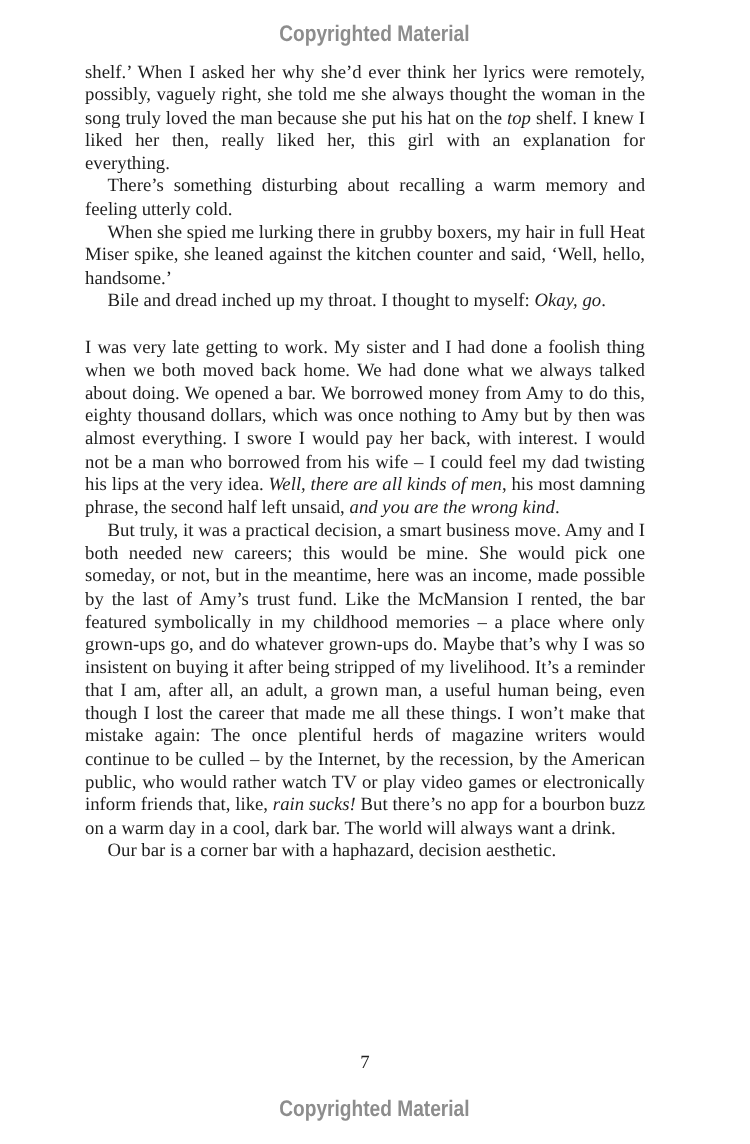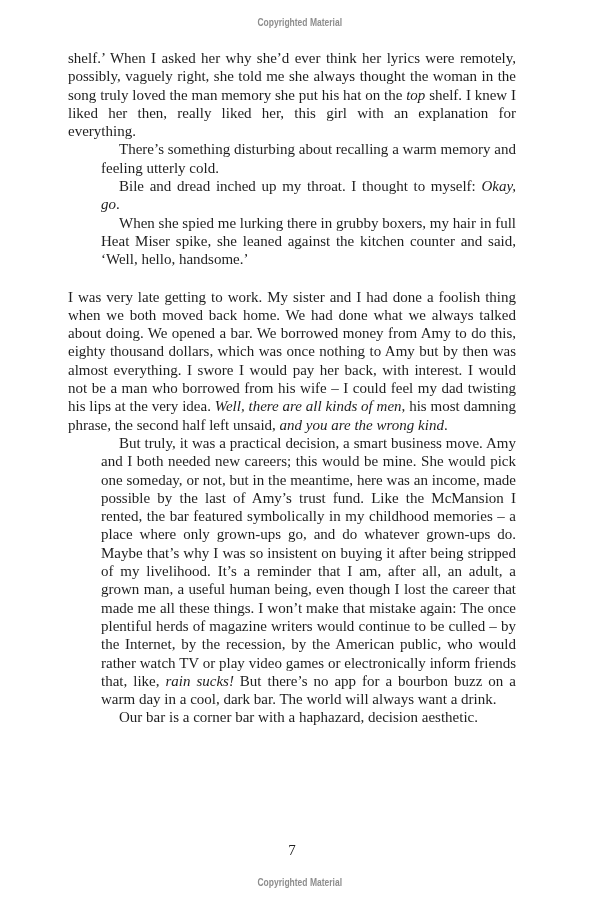--- a/index.html
+++ b/index.html
@@ -16,21 +16,21 @@
     color: #1e1e1e;
     overflow: hidden;
   }
   .copyright {
     position: absolute;
     left: 0;
     width: 100%;
     text-align: center;
     font-family: "Liberation Sans", sans-serif;
     font-weight: bold;
-    font-size: 10px;
+    font-size: 18px;
     color: #8d8d8d;
     letter-spacing: 0;
   }
   .copyright .condensed {
     display: inline-block;
     transform: scaleX(0.85);
     transform-origin: center;
     white-space: nowrap;
   }
   .copyright.top { top: 17px; }
@@ -42,21 +42,21 @@
     width: 448px;
     font-size: 15px;
     line-height: 18.3px;
     text-align: justify;
     text-justify: inter-word;
   }
   .text-block p {
     margin: 0;
     padding: 0;
   }
-  .text-block p.indent { text-indent: 18px; margin-left: 33px; }
+  .text-block p.indent { text-indent: 18px; }
   .text-block p.section-break { margin-top: 19px; }
   .text-block em { font-style: italic; }
   .page-number {
     position: absolute;
     left: 68px;
     width: 448px;
     top: 842px;
     text-align: center;
     font-size: 15px;
     color: #1e1e1e;
@@ -65,24 +65,24 @@
 </head>
 <body>
 
 <div class="page">
 
   <div class="copyright top">
     <span class="condensed">Copyrighted Material</span>
   </div>
 
   <div class="text-block">
-      <p class=""><span>shelf.’ When I asked her why she’d ever think her lyrics were remotely, possibly, vaguely right, she told me she always thought the woman in the song truly loved the man memory she put his hat on the </span><em>top</em><span> shelf. I knew I liked her then, really liked her, this girl with an explanation for everything.</span></p>
+      <p class=""><span>shelf.’ When I asked her why she’d ever think her lyrics were remotely, possibly, vaguely right, she told me she always thought the woman in the song truly loved the man because she put his hat on the </span><em>top</em><span> shelf. I knew I liked her then, really liked her, this girl with an explanation for everything.</span></p>
       <p class="indent"><span>There’s something disturbing about recalling a warm memory and feeling utterly cold.</span></p>
+      <p class="indent"><span>When she spied me lurking there in grubby boxers, my hair in full Heat Miser spike, she leaned against the kitchen counter and said, ‘Well, hello, handsome.’</span></p>
       <p class="indent"><span>Bile and dread inched up my throat. I thought to myself: </span><em>Okay, go</em><span>.</span></p>
-      <p class="indent"><span>When she spied me lurking there in grubby boxers, my hair in full Heat Miser spike, she leaned against the kitchen counter and said, ‘Well, hello, handsome.’</span></p>
       <p class=" section-break"><span>I was very late getting to work. My sister and I had done a foolish thing when we both moved back home. We had done what we always talked about doing. We opened a bar. We borrowed money from Amy to do this, eighty thousand dollars, which was once nothing to Amy but by then was almost everything. I swore I would pay her back, with interest. I would not be a man who borrowed from his wife – I could feel my dad twisting his lips at the very idea. </span><em>Well, there are all kinds of men</em><span>, his most damning phrase, the second half left unsaid, </span><em>and you are the wrong kind</em><span>.</span></p>
       <p class="indent"><span>But truly, it was a practical decision, a smart business move. Amy and I both needed new careers; this would be mine. She would pick one someday, or not, but in the meantime, here was an income, made possible by the last of Amy’s trust fund. Like the McMansion I rented, the bar featured symbolically in my childhood memories – a place where only grown-ups go, and do whatever grown-ups do. Maybe that’s why I was so insistent on buying it after being stripped of my livelihood. It’s a reminder that I am, after all, an adult, a grown man, a useful human being, even though I lost the career that made me all these things. I won’t make that mistake again: The once plentiful herds of magazine writers would continue to be culled – by the Internet, by the recession, by the American public, who would rather watch TV or play video games or electronically inform friends that, like, </span><em>rain sucks!</em><span> But there’s no app for a bourbon buzz on a warm day in a cool, dark bar. The world will always want a drink.</span></p>
       <p class="indent"><span>Our bar is a corner bar with a haphazard, decision aesthetic.</span></p>
     </div>
 
   <div class="page-number">7</div>
 
   <div class="copyright bottom">
     <span class="condensed">Copyrighted Material</span>
   </div>

